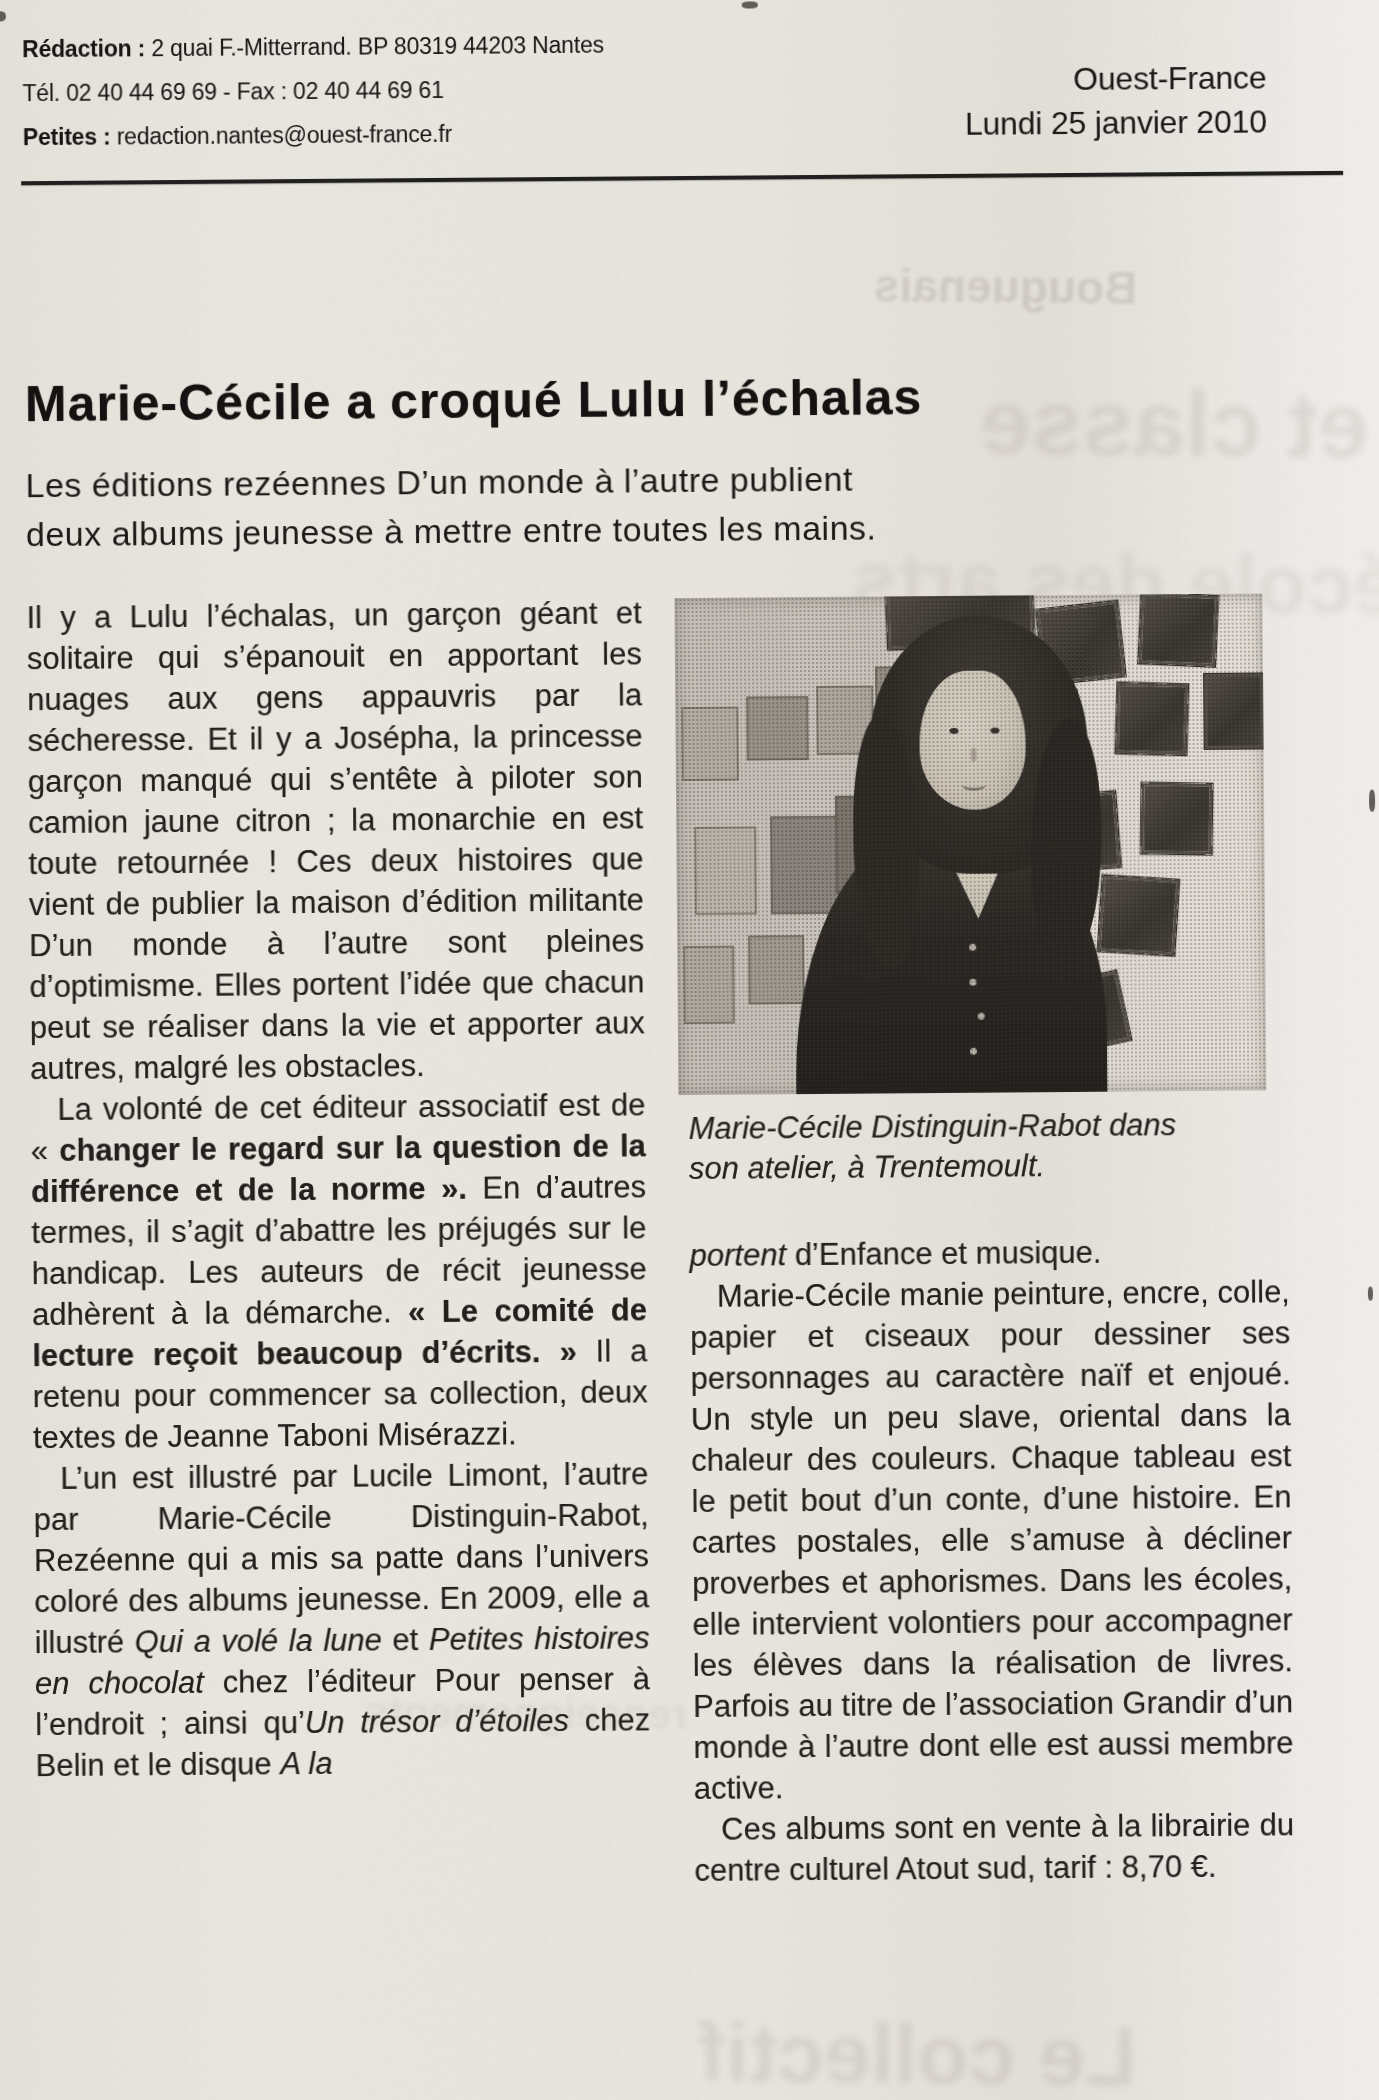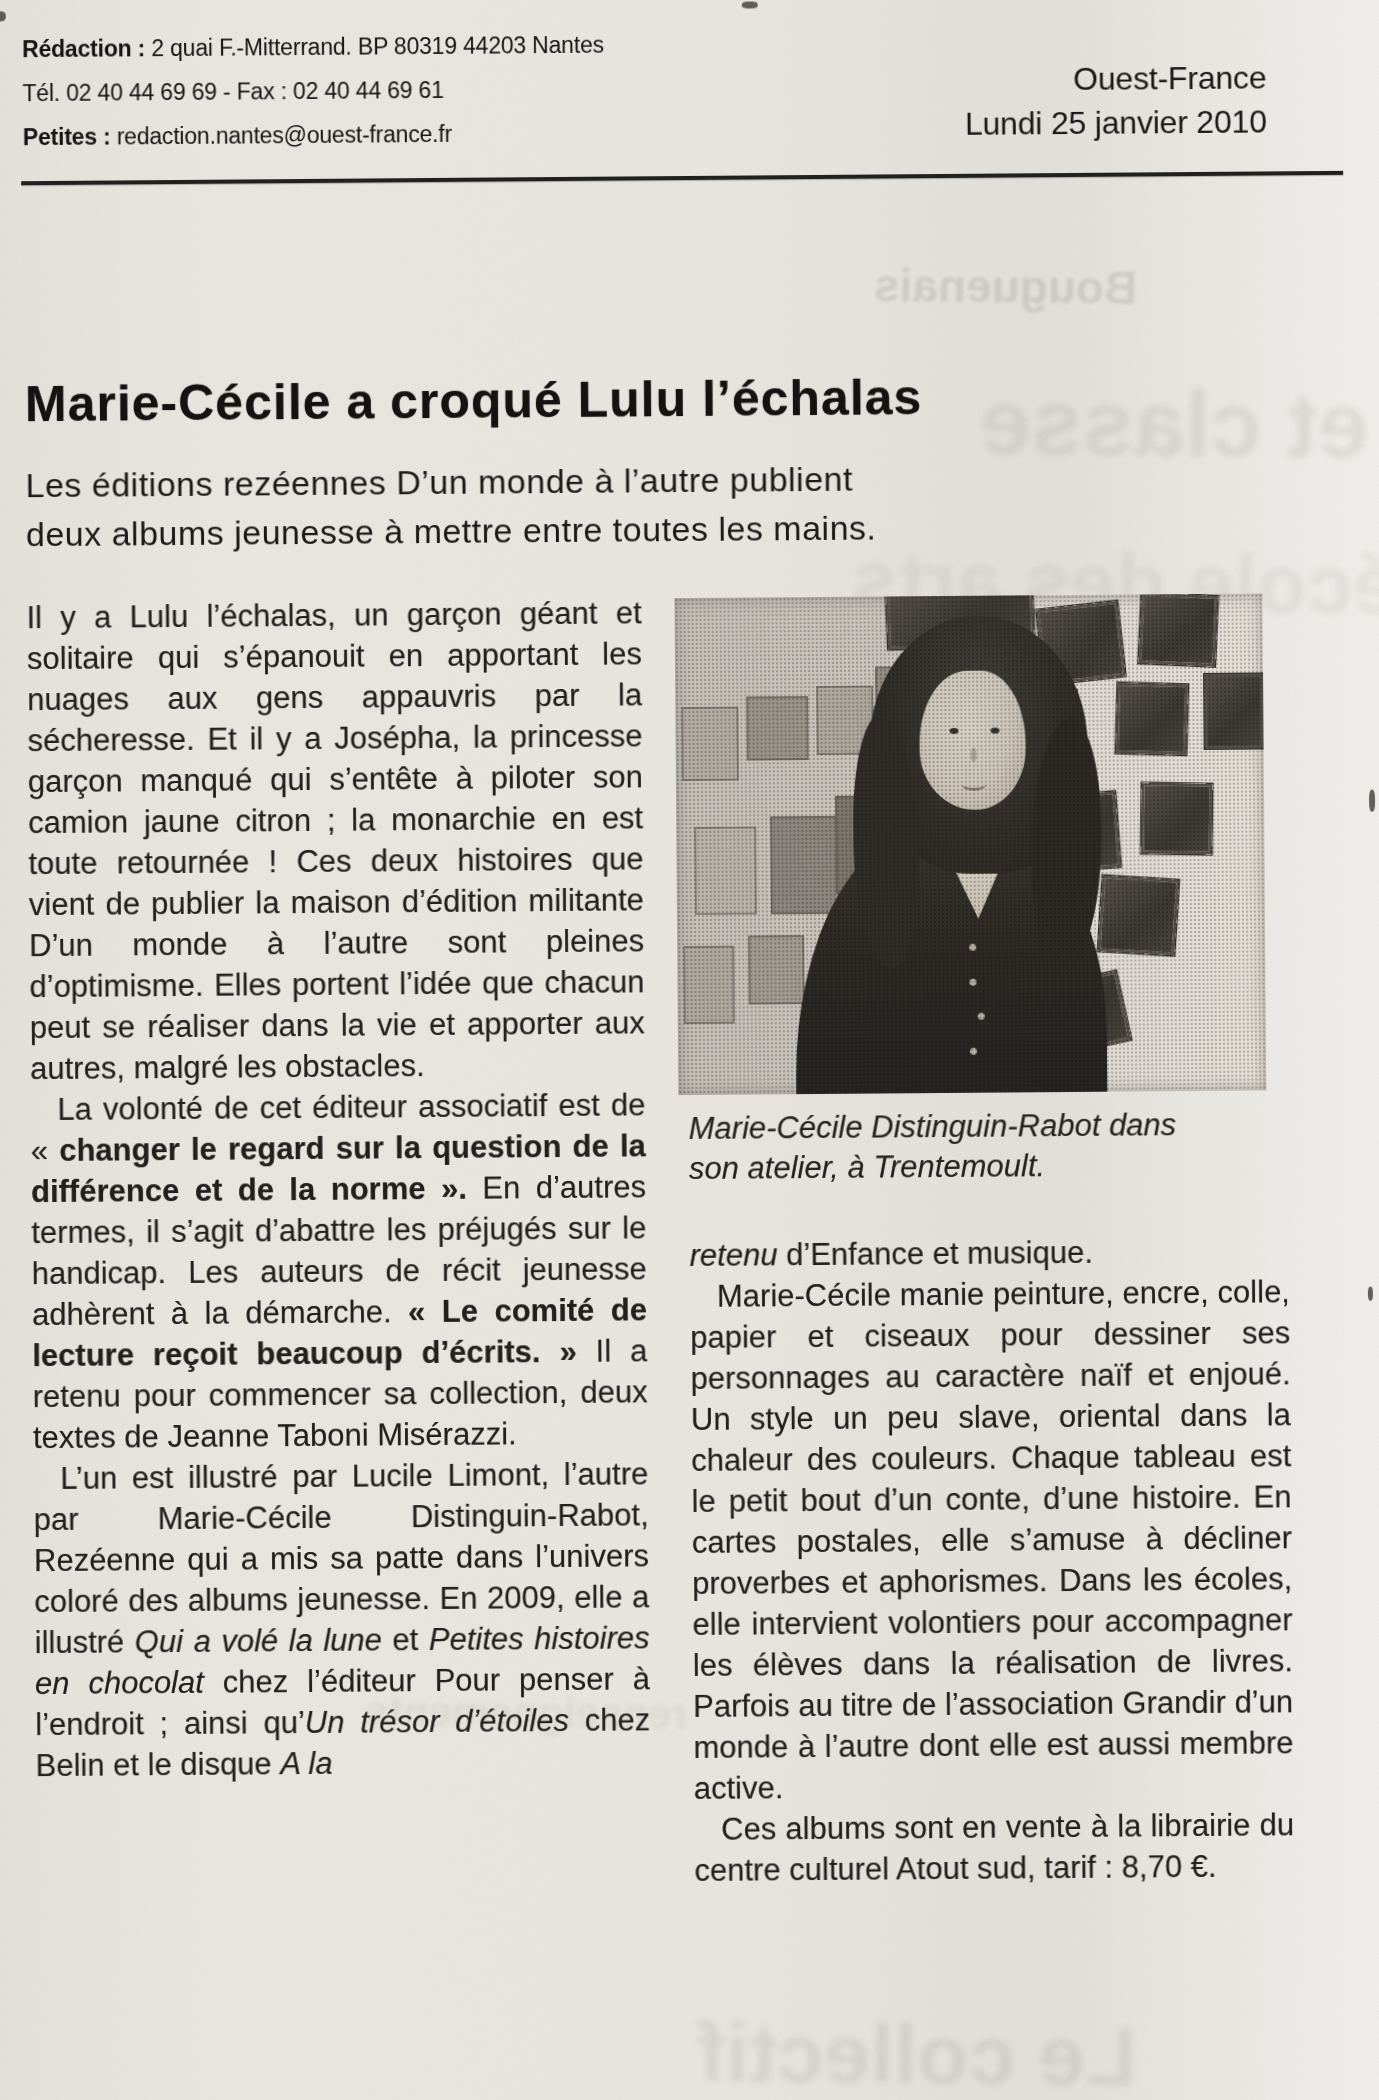--- a/index.html
+++ b/index.html
@@ -144,21 +144,21 @@
           </div>
           <div class="ph-dots"></div>
         </div>
 
         <div class="caption">
           <div>Marie-Cécile Distinguin-Rabot dans</div>
           <div>son atelier, à Trentemoult.</div>
         </div>
 
         <div class="right-text">
-            <p class="para"><span class="i">retenu</span><span> d’Enfance et musique.</span></p>
+            <p class="para"><span class="i">portent</span><span> d’Enfance et musique.</span></p>
             <p class="para indent"><span>Marie-Cécile manie peinture, encre, colle, papier et ciseaux pour dessiner ses personnages au carac­tère naïf et enjoué. Un style un peu slave, oriental dans la chaleur des couleurs. Chaque tableau est le pe­tit bout d’un conte, d’une histoire. En cartes postales, elle s’amuse à décli­ner proverbes et aphorismes. Dans les écoles, elle intervient volontiers pour accompagner les élèves dans la réalisation de livres. Parfois au titre de l’association Grandir d’un monde à l’autre dont elle est aussi membre active.</span></p>
             <p class="para indent"><span>Ces albums sont en vente à la li­brairie du centre culturel Atout sud, tarif : 8,70 €.</span></p>
           </div>
       </div>
     </div>
 
     <div id="speck-layer">
         <div class="speck" style="left: 2px; top: 6px; width: 12px; height: 10px;"></div>
         <div class="speck" style="left: 750px; top: 2px; width: 16px; height: 7px;"></div>
         <div class="speck" style="left: 1371px; top: 795px; width: 6px; height: 22px;"></div>

